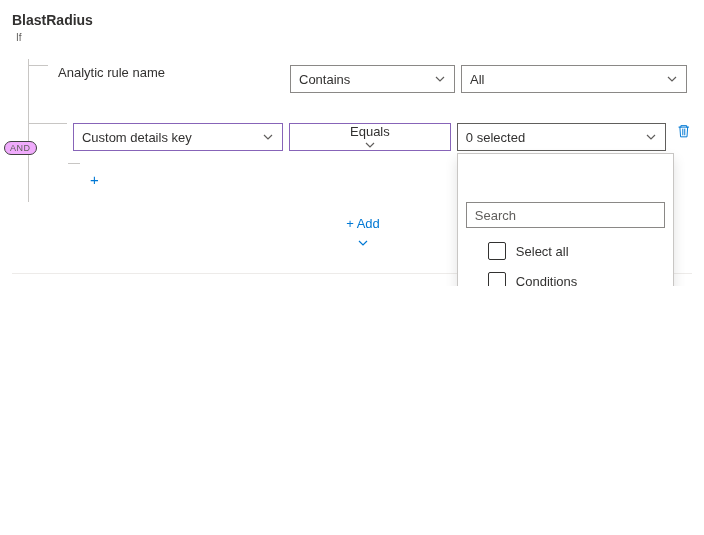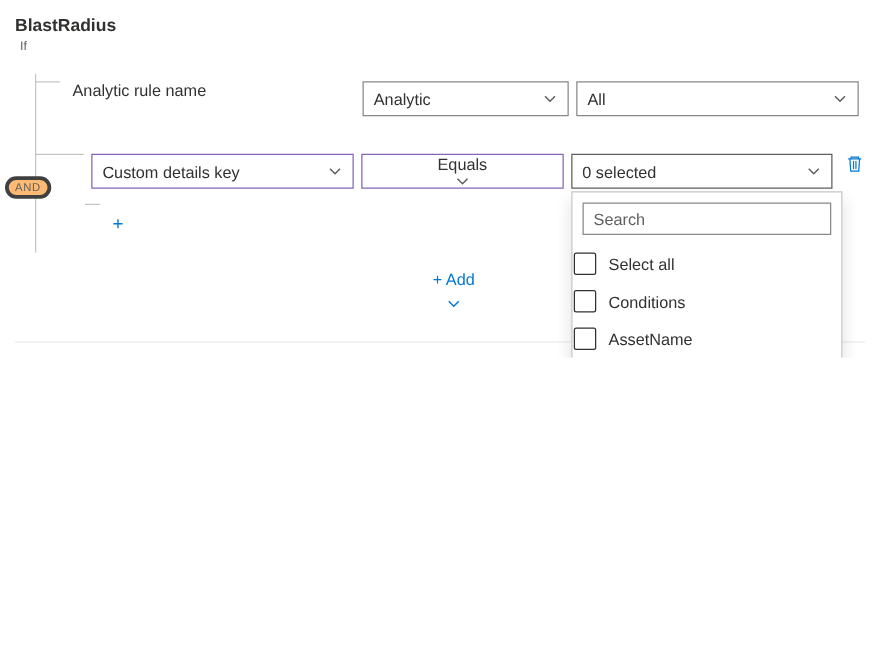--- a/index.html
+++ b/index.html
@@ -70,22 +70,22 @@
   .w-value { width: 226px; }
   .w-operator2 { width: 166px; flex-direction: column; }
   .w-value2 { width: 215px; position: relative; }
   .select-as-input {
     flex: 0 0 210px;
   }
   .and-badge {
     position: absolute;
     left: -8px;
     top: 82px;
-    background: #fdba74;
-    border: 3px solid #404040;
+    background: #f0abfc;
+    border: 1px solid #404040;
     border-radius: 10px;
     font-size: 9px;
     color: #605e5c;
     padding: 1px 5px;
     z-index: 2;
     letter-spacing: 0.5px;
   }
   .add-item {
     color: #0078d4;
     display: flex;
@@ -128,32 +128,33 @@
   }
   .search-wrap { padding: 8px; }
   .search-input {
     width: 100%;
     height: 26px;
     border: 1px solid #8a8886;
     padding: 0 8px;
     font-size: 13px;
     color: #605e5c;
     outline: none;
+    margin-top: 40px;
   }
   .search-input::placeholder { color: #605e5c; }
   .options-scroll {
     max-height: 340px;
     overflow-y: scroll;
     padding-bottom: 4px;
   }
   .opt {
     display: flex;
     align-items: center;
     gap: 10px;
-    padding: 6px 1px;
+    padding: 6px 30px;
     cursor: pointer;
     font-size: 13px;
   }
   .chk {
     width: 18px; height: 18px;
     border: 1px solid #323130;
     border-radius: 2px;
     flex-shrink: 0;
   }
   .hr {
@@ -174,21 +175,21 @@
 <div class="if-label">If</div>
 
 <div class="tree">
   <div class="vline"></div>
   <div class="and-badge">AND</div>
 
   <div class="row" style="padding-left:8px;">
     <div class="hconnector"></div>
     <div class="label-wide">Analytic rule name</div>
     <div class="select w-operator">
-      <span>Analytic</span>
+      <span>Contains</span>
       <svg class="chev">
           <path d="M2 4l4 4 4-4"></path>
         </svg>
     </div>
     <div class="select w-value">
       <span>All</span>
       <svg class="chev">
           <path d="M2 4l4 4 4-4"></path>
         </svg>
     </div>

